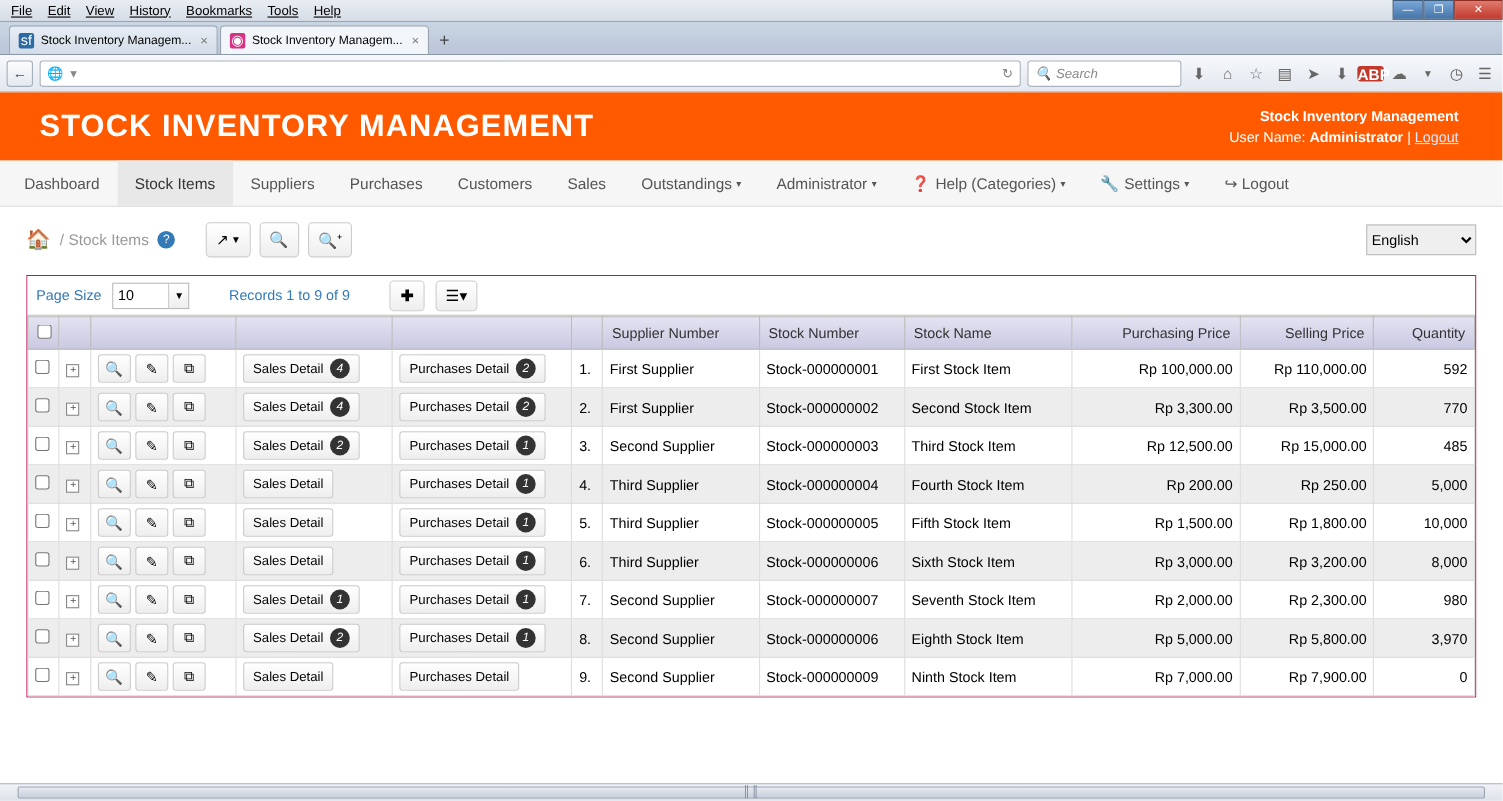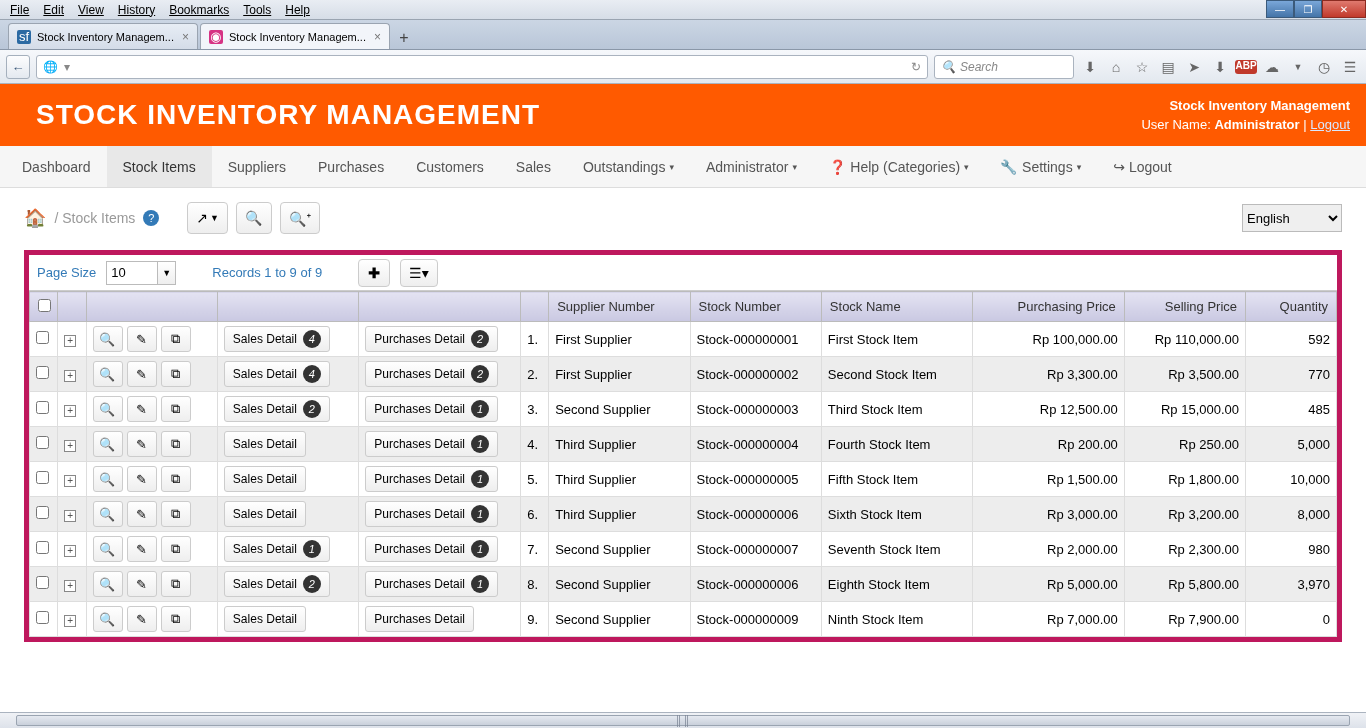--- a/index.html
+++ b/index.html
@@ -19,45 +19,45 @@
 .tab .close-x { color: #777; font-size: 12px; margin-left: auto; }
 .newtab { width: 24px; height: 22px; display: flex; align-items: center; justify-content: center; font-size: 16px; color: #444; }
 
 .addr-bar { height: 34px; background: linear-gradient(#f6f8fb,#e3e8ef); border-bottom: 1px solid #aab3bf; display: flex; align-items: center; padding: 0 6px; gap: 6px; }
 .nav-btn { width: 24px; height: 24px; border: 1px solid #a5b0bd; border-radius: 3px; background: linear-gradient(#fdfdfe,#e4e9f0); display: flex; align-items: center; justify-content: center; color: #3b5878; font-size: 13px; }
 .url-box { flex: 1; height: 24px; border: 1px solid #aab3bf; border-radius: 3px; background: #fff; display: flex; align-items: center; padding: 0 6px; gap: 6px; font-size: 12px; }
 .url-box .globe { color: #888; }
 .url-box .reload { color: #888; margin-left: auto; }
 .search-box { width: 140px; height: 24px; border: 1px solid #aab3bf; border-radius: 3px; background: #fff; display: flex; align-items: center; padding: 0 6px; gap: 4px; color: #888; font-style: italic; }
 .tbicon { width: 20px; height: 20px; display: flex; align-items: center; justify-content: center; color: #666; font-size: 14px; }
-.abp { background: #c0392b; color: #fff; border-radius: 3px; font-size: 10px; font-weight: bold; width: 24px; height: 14px; font-style: normal; }
-
-
-.app-header { height: 62px; background: #ff5a00; color: #fff; display: flex; align-items: center; padding: 0 16px 0 36px; }
+.abp { background: #c0392b; color: #fff; border-radius: 3px; font-size: 14px; font-weight: bold; width: 24px; height: 14px; font-style: normal; }
+
+
+.app-header { height: 62px; background: #ff5a00; color: #fff; display: flex; align-items: center; padding: 0 40px 0 36px; }
 .app-header h1 { font-size: 28px; font-weight: 800; letter-spacing: 1px; }
 .app-header .right { margin-left: auto; text-align: right; font-size: 13px; }
 .app-header .right .line1 { font-weight: bold; margin-bottom: 4px; }
 .app-header .right a { color: #d9e8ff; }
 
 
 .app-nav { height: 42px; background: #f6f6f6; border-bottom: 1px solid #ddd; display: flex; align-items: stretch; padding: 0 6px; }
 .app-nav .item { padding: 0 16px; display: flex; align-items: center; color: #555; font-size: 14px; gap: 4px; cursor: pointer; }
 .app-nav .item.active { background: #e8e8e8; color: #333; }
 
 
 .tool-row { padding: 14px 24px 8px; display: flex; align-items: center; gap: 8px; }
 .crumb-home { color: #337ab7; font-size: 18px; }
 .crumb-text { color: #999; font-size: 14px; }
 .help-q { background: #337ab7; color: #fff; border-radius: 50%; width: 16px; height: 16px; display: inline-flex; align-items: center; justify-content: center; font-size: 11px; }
 .btn { border: 1px solid #ccc; background: linear-gradient(#fff,#eee); border-radius: 4px; height: 32px; min-width: 36px; display: flex; align-items: center; justify-content: center; font-size: 14px; padding: 0 8px; cursor: pointer; gap: 2px; }
 .lang-sel { margin-left: auto; }
 .lang-sel select { height: 28px; width: 100px; border: 1px solid #bbb; font-size: 13px; }
 
 
-.grid-wrap { margin: 8px 24px; border: 5px solid #be185d; }
+.grid-wrap { margin: 8px 24px; border: 1px solid #be185d; }
 .grid-top { height: 36px; background: #fff; border-bottom: 1px solid #ccc; display: flex; align-items: center; padding: 0 8px; gap: 10px; }
 .grid-top .lbl { color: #337ab7; font-size: 13px; }
 .pgsize { height: 24px; width: 52px; border: 1px solid #bbb; font-size: 13px; padding-left: 4px; }
 .pgsize-wrap { display: flex; }
 .pgsize-dd { width: 18px; height: 24px; border: 1px solid #bbb; border-left: none; background: linear-gradient(#fff,#eee); display: flex; align-items: center; justify-content: center; font-size: 9px; }
 .grid-top .btn { height: 28px; min-width: 32px; }
 
 table.grid { width: 100%; border-collapse: collapse; table-layout: fixed; }
 .grid th { background: linear-gradient(#e4e3f2,#c9c8e2); border: 1px solid #bbb; padding: 6px 8px; text-align: left; font-weight: normal; font-size: 13px; color: #333; height: 30px; }
 .grid td { border: 1px solid #ddd; padding: 4px 6px; font-size: 13px; height: 33px; vertical-align: middle; }

